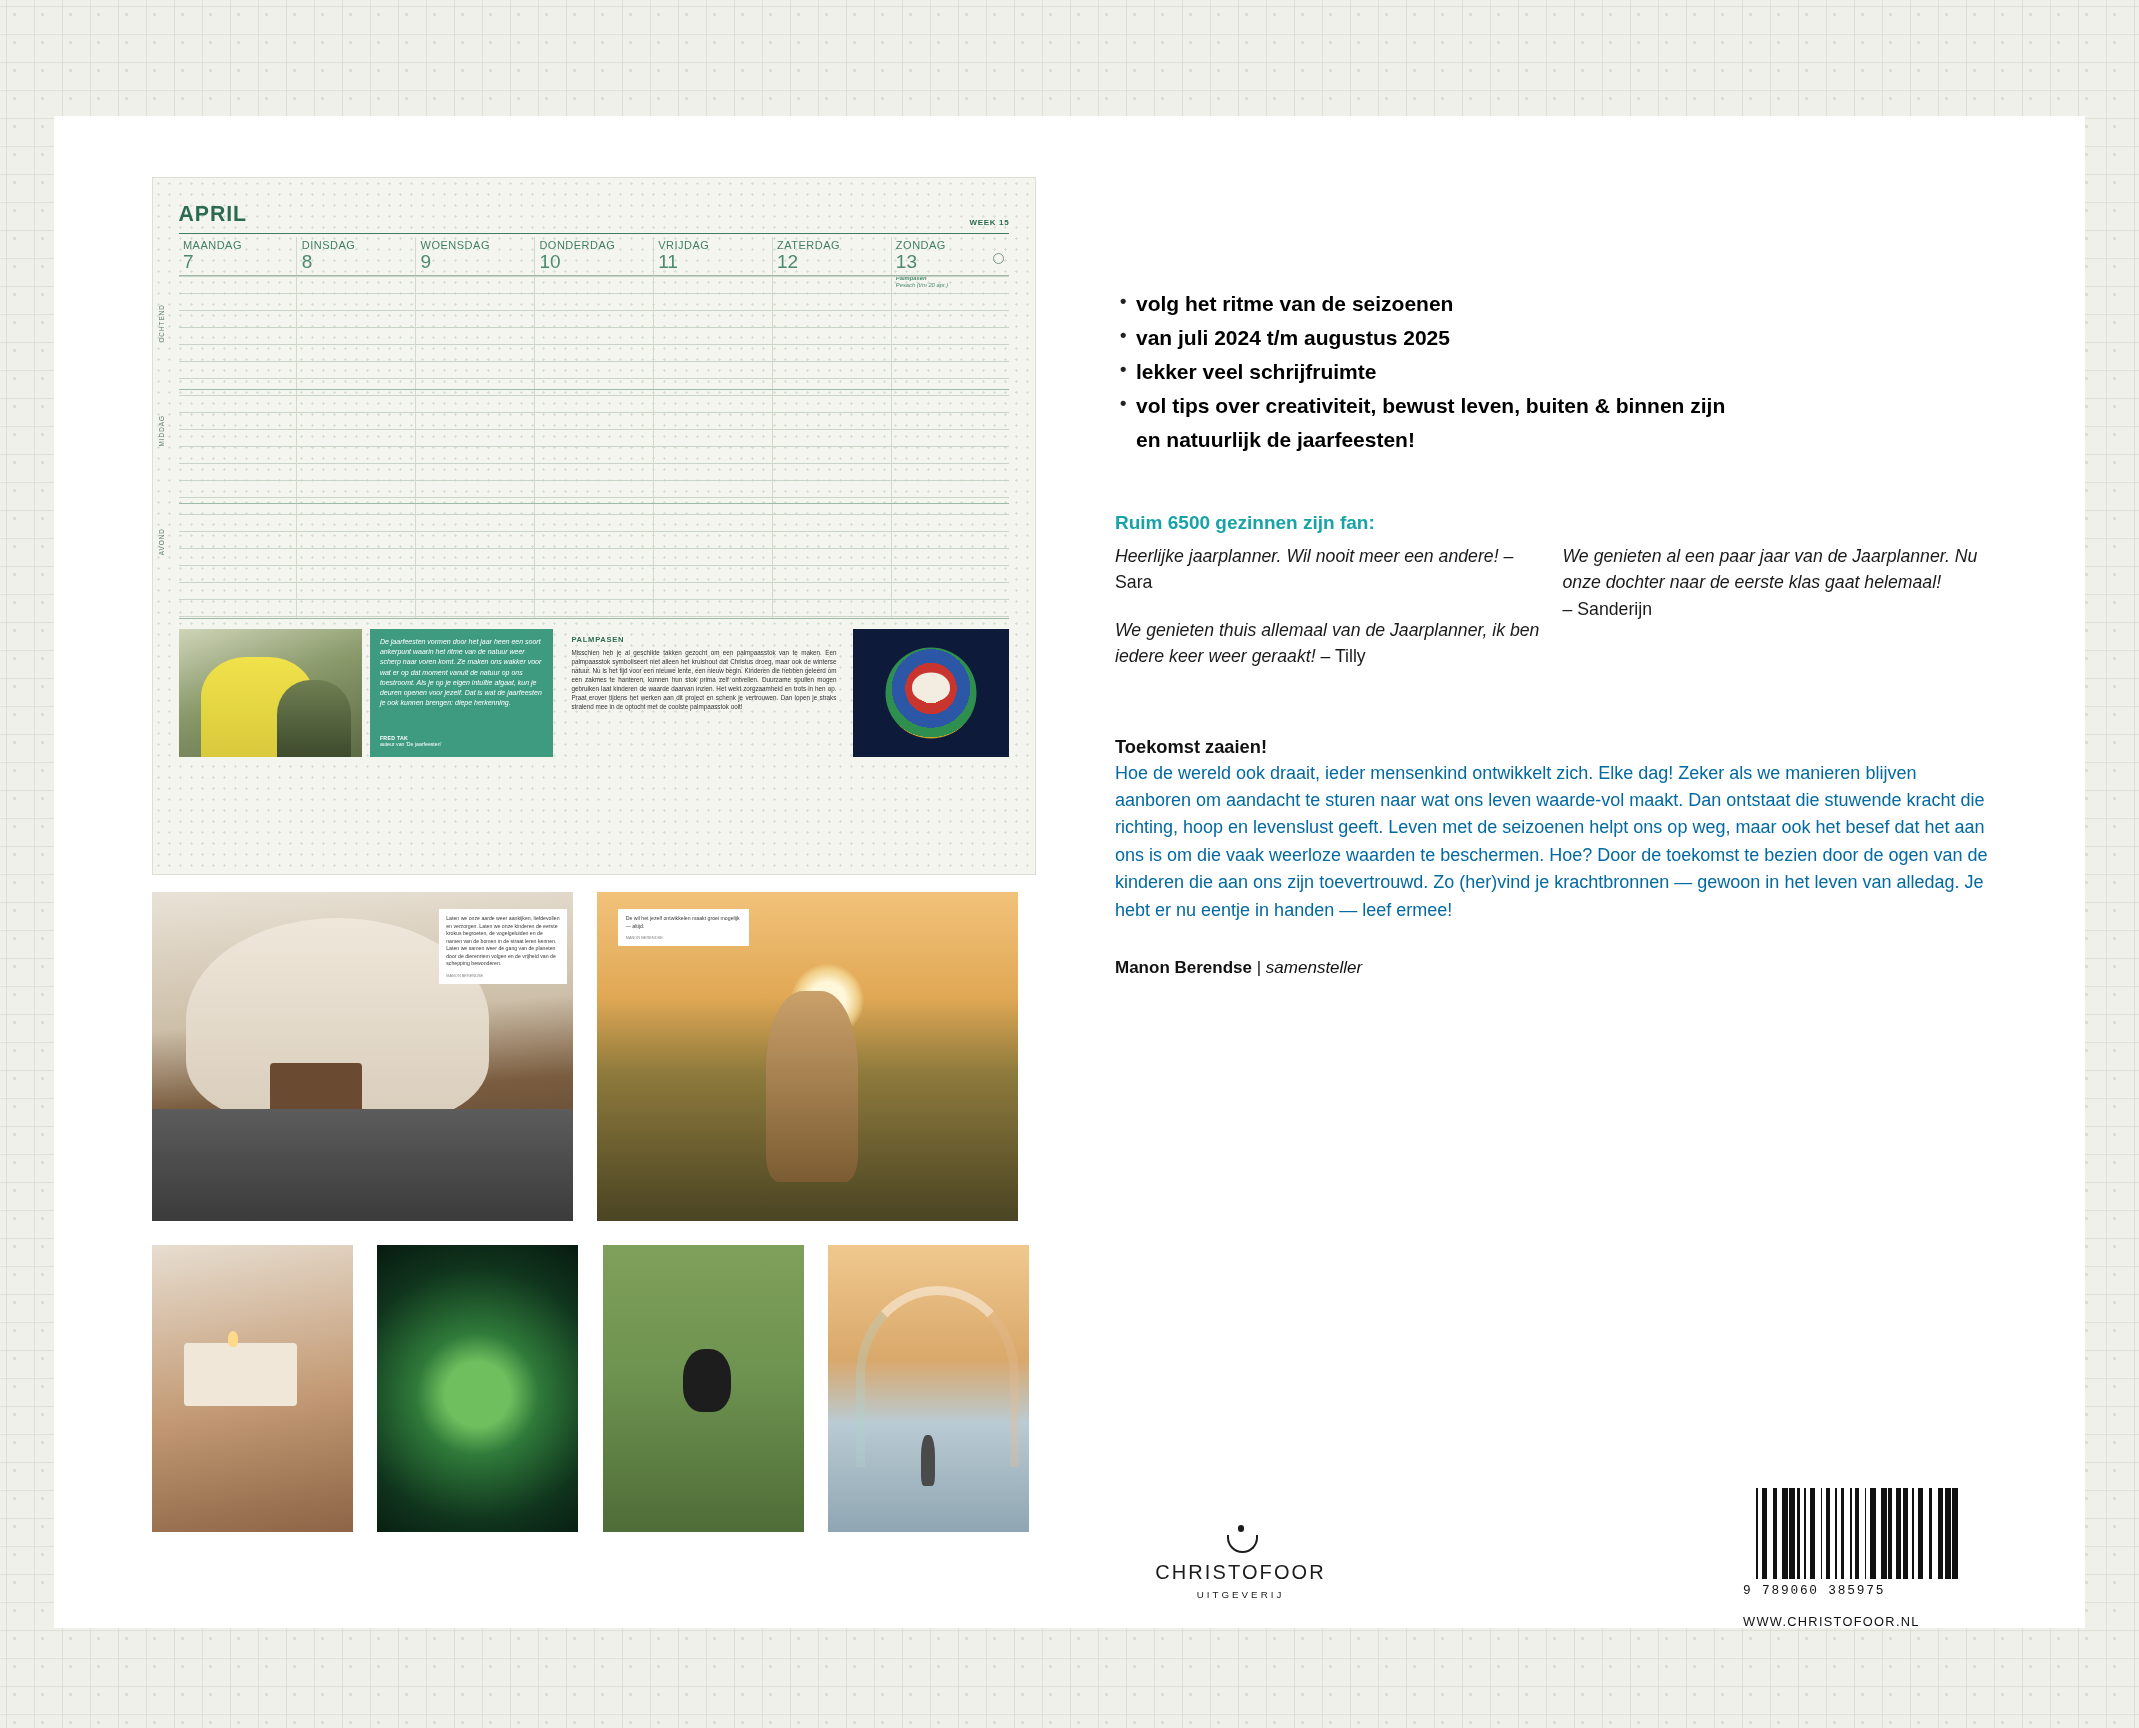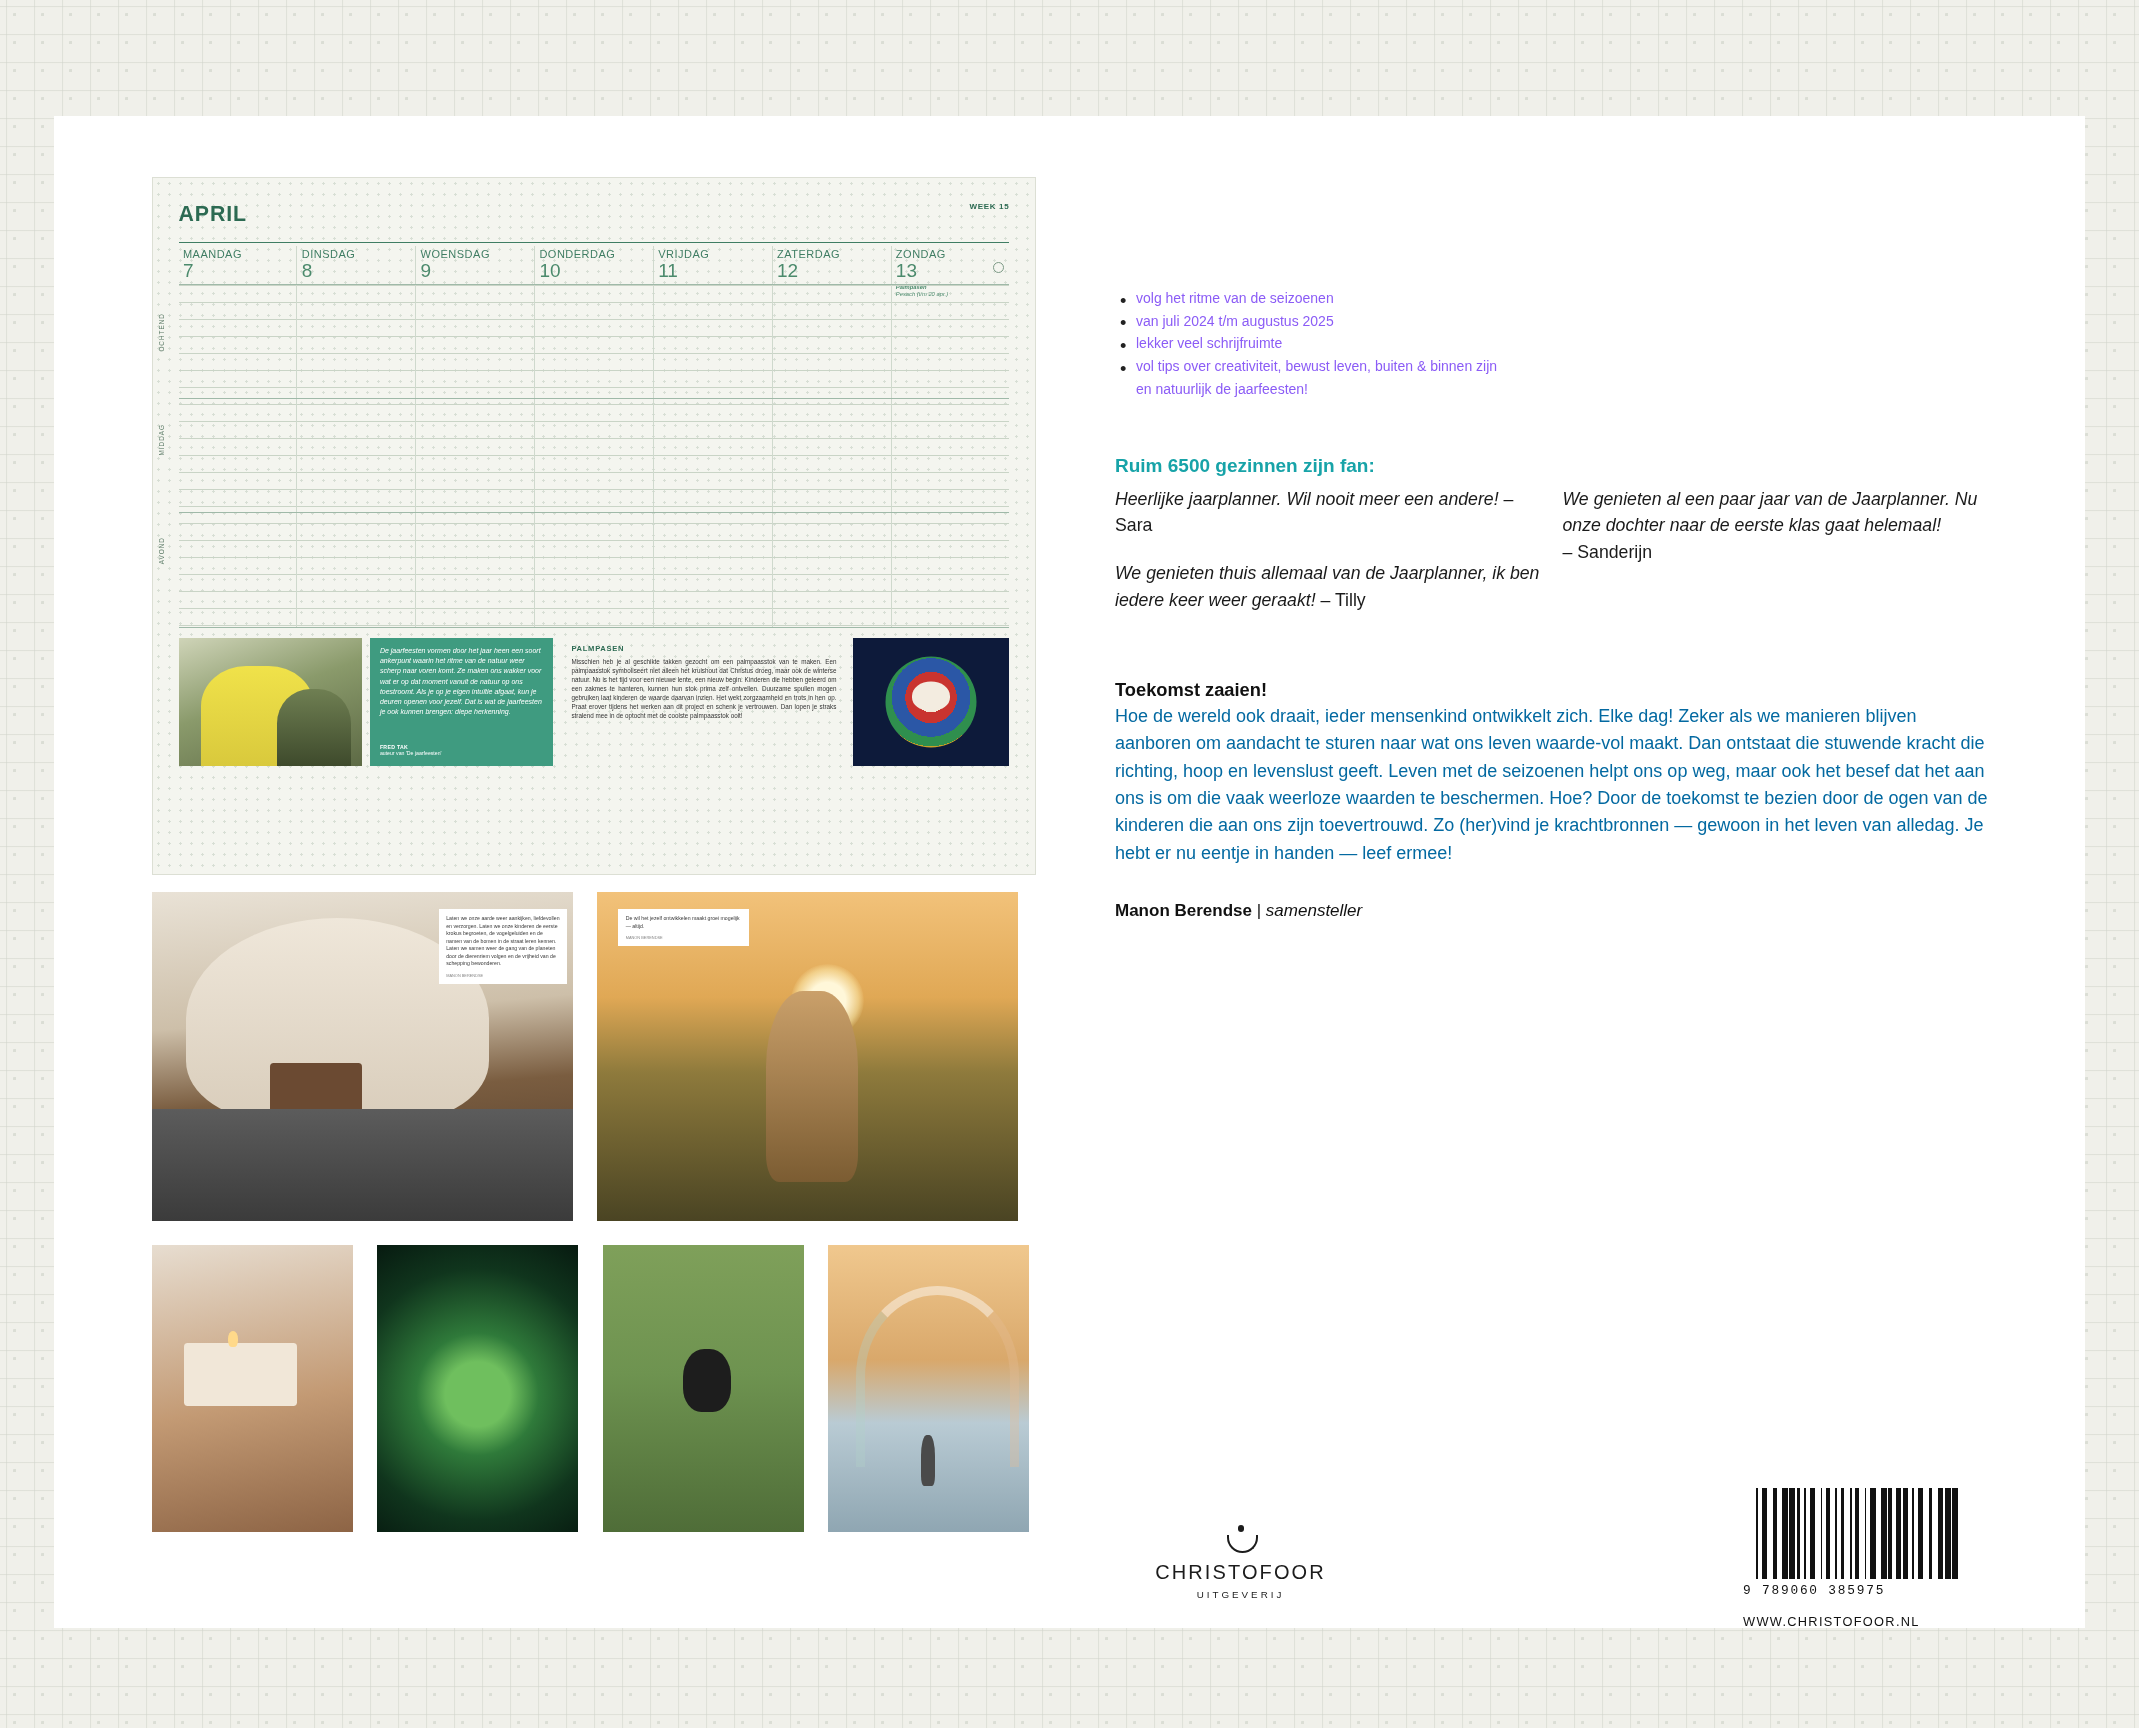--- a/index.html
+++ b/index.html
@@ -67,24 +67,24 @@
   }
   .planner-inner {
     position: absolute;
     left: 25.6px;
     top: 24.4px;
     right: 25.6px;
     bottom: 23px;
   }
   .planner-head {
     display: flex;
-    align-items: flex-start;
+    align-items: flex-end;
     justify-content: space-between;
     border-bottom: 1.2px solid #3f7d63;
-    padding-bottom: 15px;
+    padding-bottom: 6px;
   }
   .month {
     font-family: "Liberation Sans", sans-serif;
     font-size: 21.3px;
     letter-spacing: 0.9px;
     color: #2c6a52;
     font-weight: 700;
   }
   .weeknum {
     font-size: 8px;
@@ -326,23 +326,23 @@
     line-height: 1.1;
     color: #17a3a8;
     font-weight: 700;
     letter-spacing: -0.4px;
     margin: 0 0 32px 0;
   }
   ul.bullets {
     list-style: none;
     margin: 0 0 0 0;
     padding: 0;
-    font-size: 14px;
-    color: #8b5cf6;
-    font-weight: 400;
+    font-size: 21px;
+    color: #000000;
+    font-weight: 700;
     line-height: 1.62;
   }
   ul.bullets li {
     position: relative;
     padding-left: 21px;
   }
   ul.bullets li:before {
     content: "•";
     position: absolute;
     left: 4.9px;

